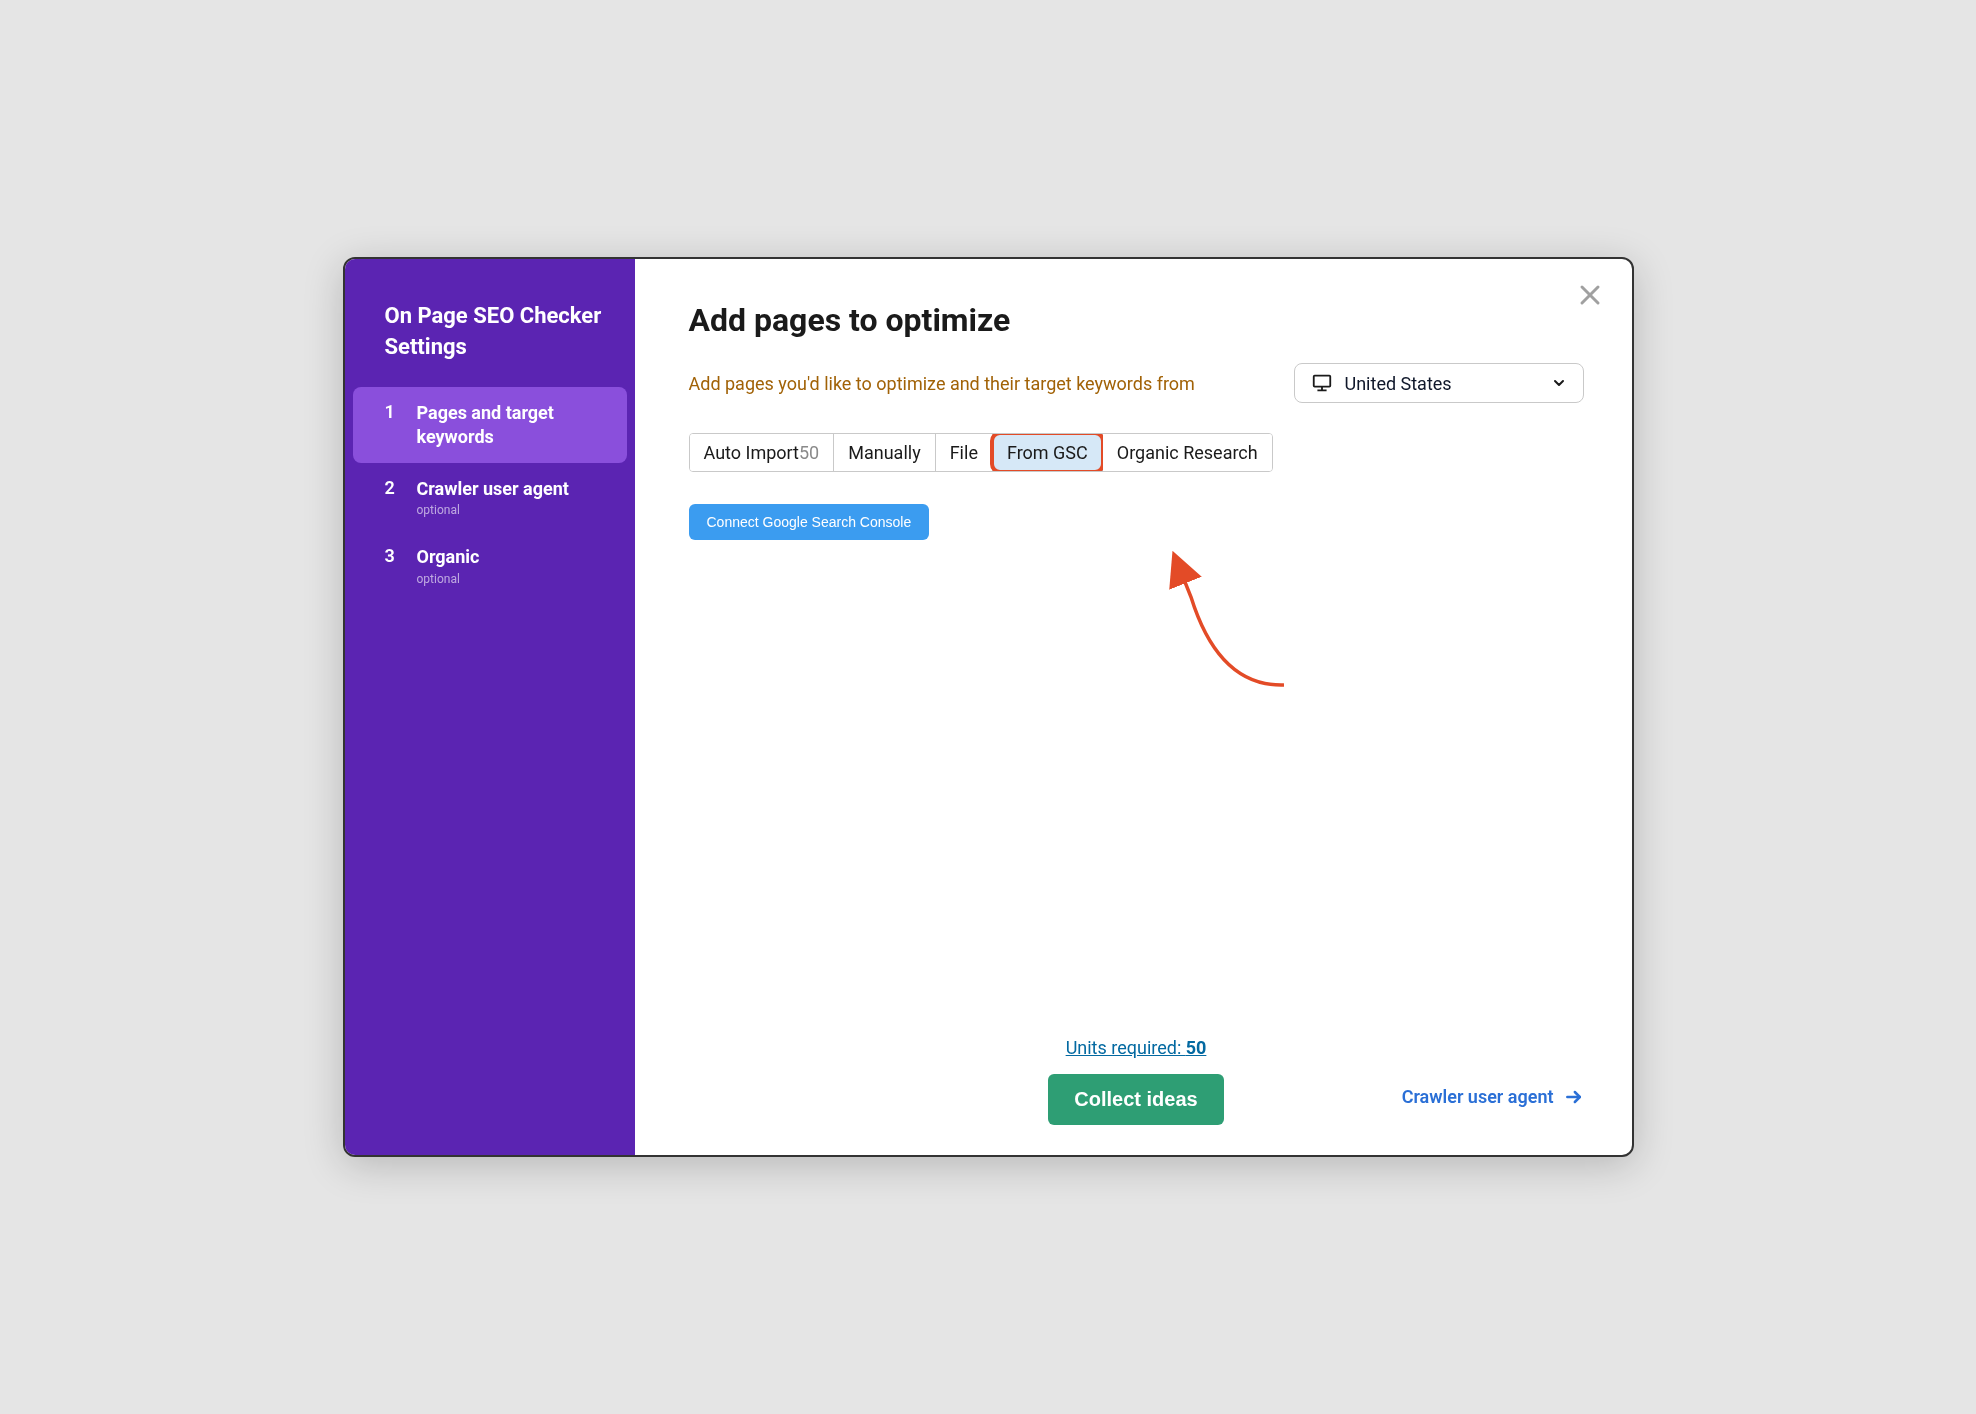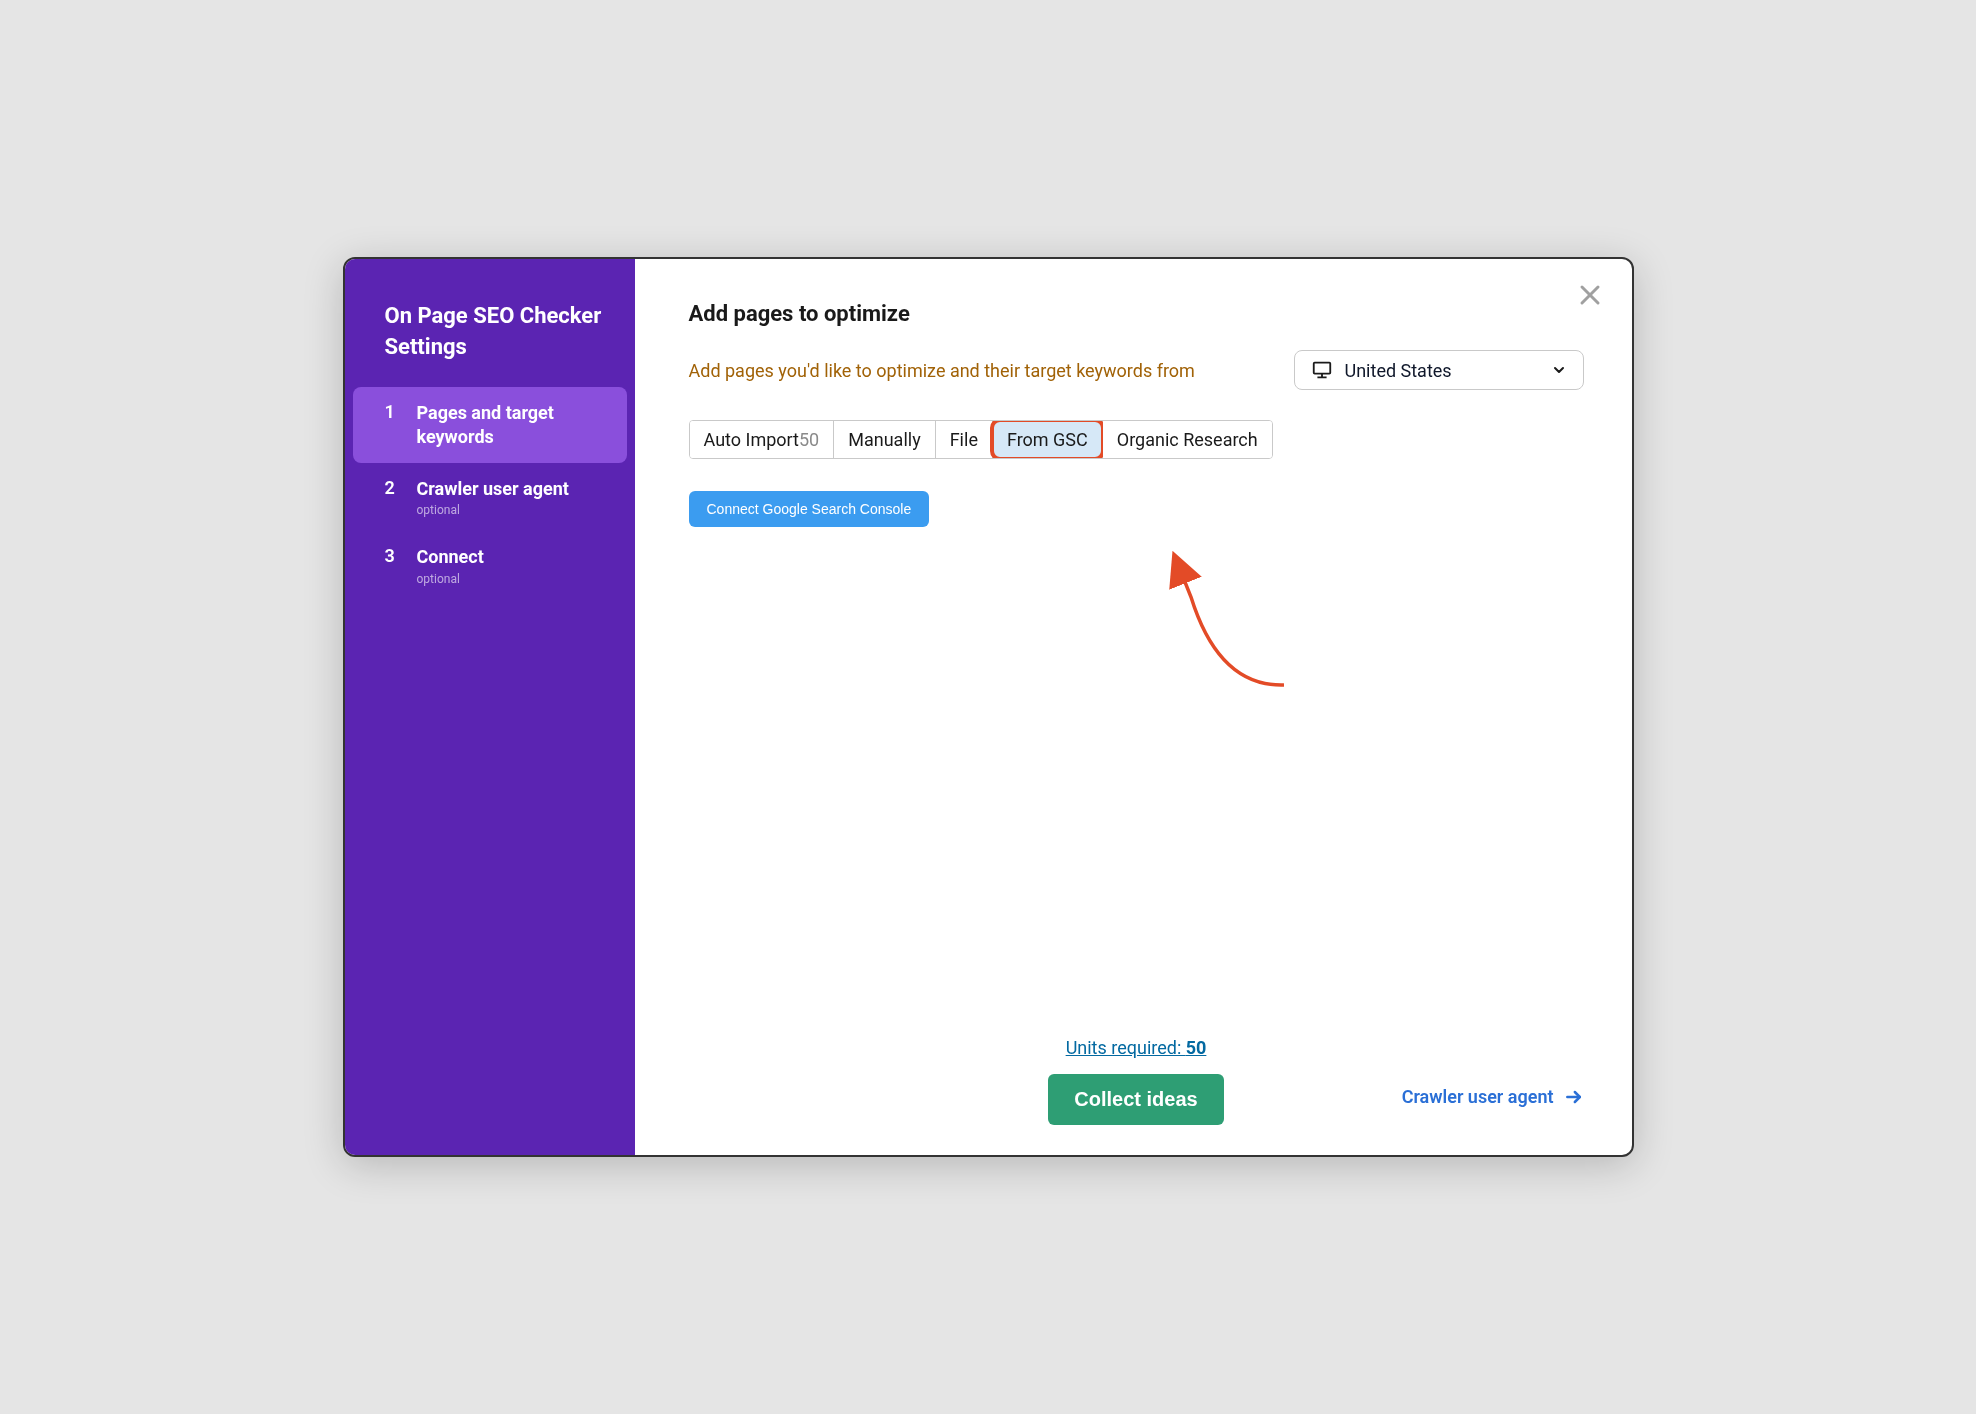--- a/index.html
+++ b/index.html
@@ -83,21 +83,21 @@
       right: 24px;
       width: 36px;
       height: 36px;
       cursor: pointer;
       color: #a0a0a0;
       display: flex;
       align-items: center;
       justify-content: center;
     }
     .page-title {
-      font-size: 22px;
+      font-size: 32px;
       font-weight: 700;
       color: #1a1a1a;
       margin-bottom: 24px;
     }
     .intro-row {
       display: flex;
       align-items: center;
       justify-content: space-between;
       margin-bottom: 30px;
       gap: 30px;
@@ -242,21 +242,21 @@
       <div class="step-number">2</div>
       <div class="step-content">
         <div class="step-label">Crawler user agent</div>
         <div class="step-optional">optional</div>
       </div>
     </div>
 
     <div class="step-item">
       <div class="step-number">3</div>
       <div class="step-content">
-        <div class="step-label">Connect</div>
+        <div class="step-label">Organic</div>
         <div class="step-optional">optional</div>
       </div>
     </div>
   </aside>
 
   <main class="main">
 
     <div class="close-btn">
       <svg width="24" height="24" viewBox="0 0 24 24" fill="none" stroke="currentColor" stroke-width="3" stroke-linecap="round">
         <line x1="4" y1="4" x2="20" y2="20"></line>

